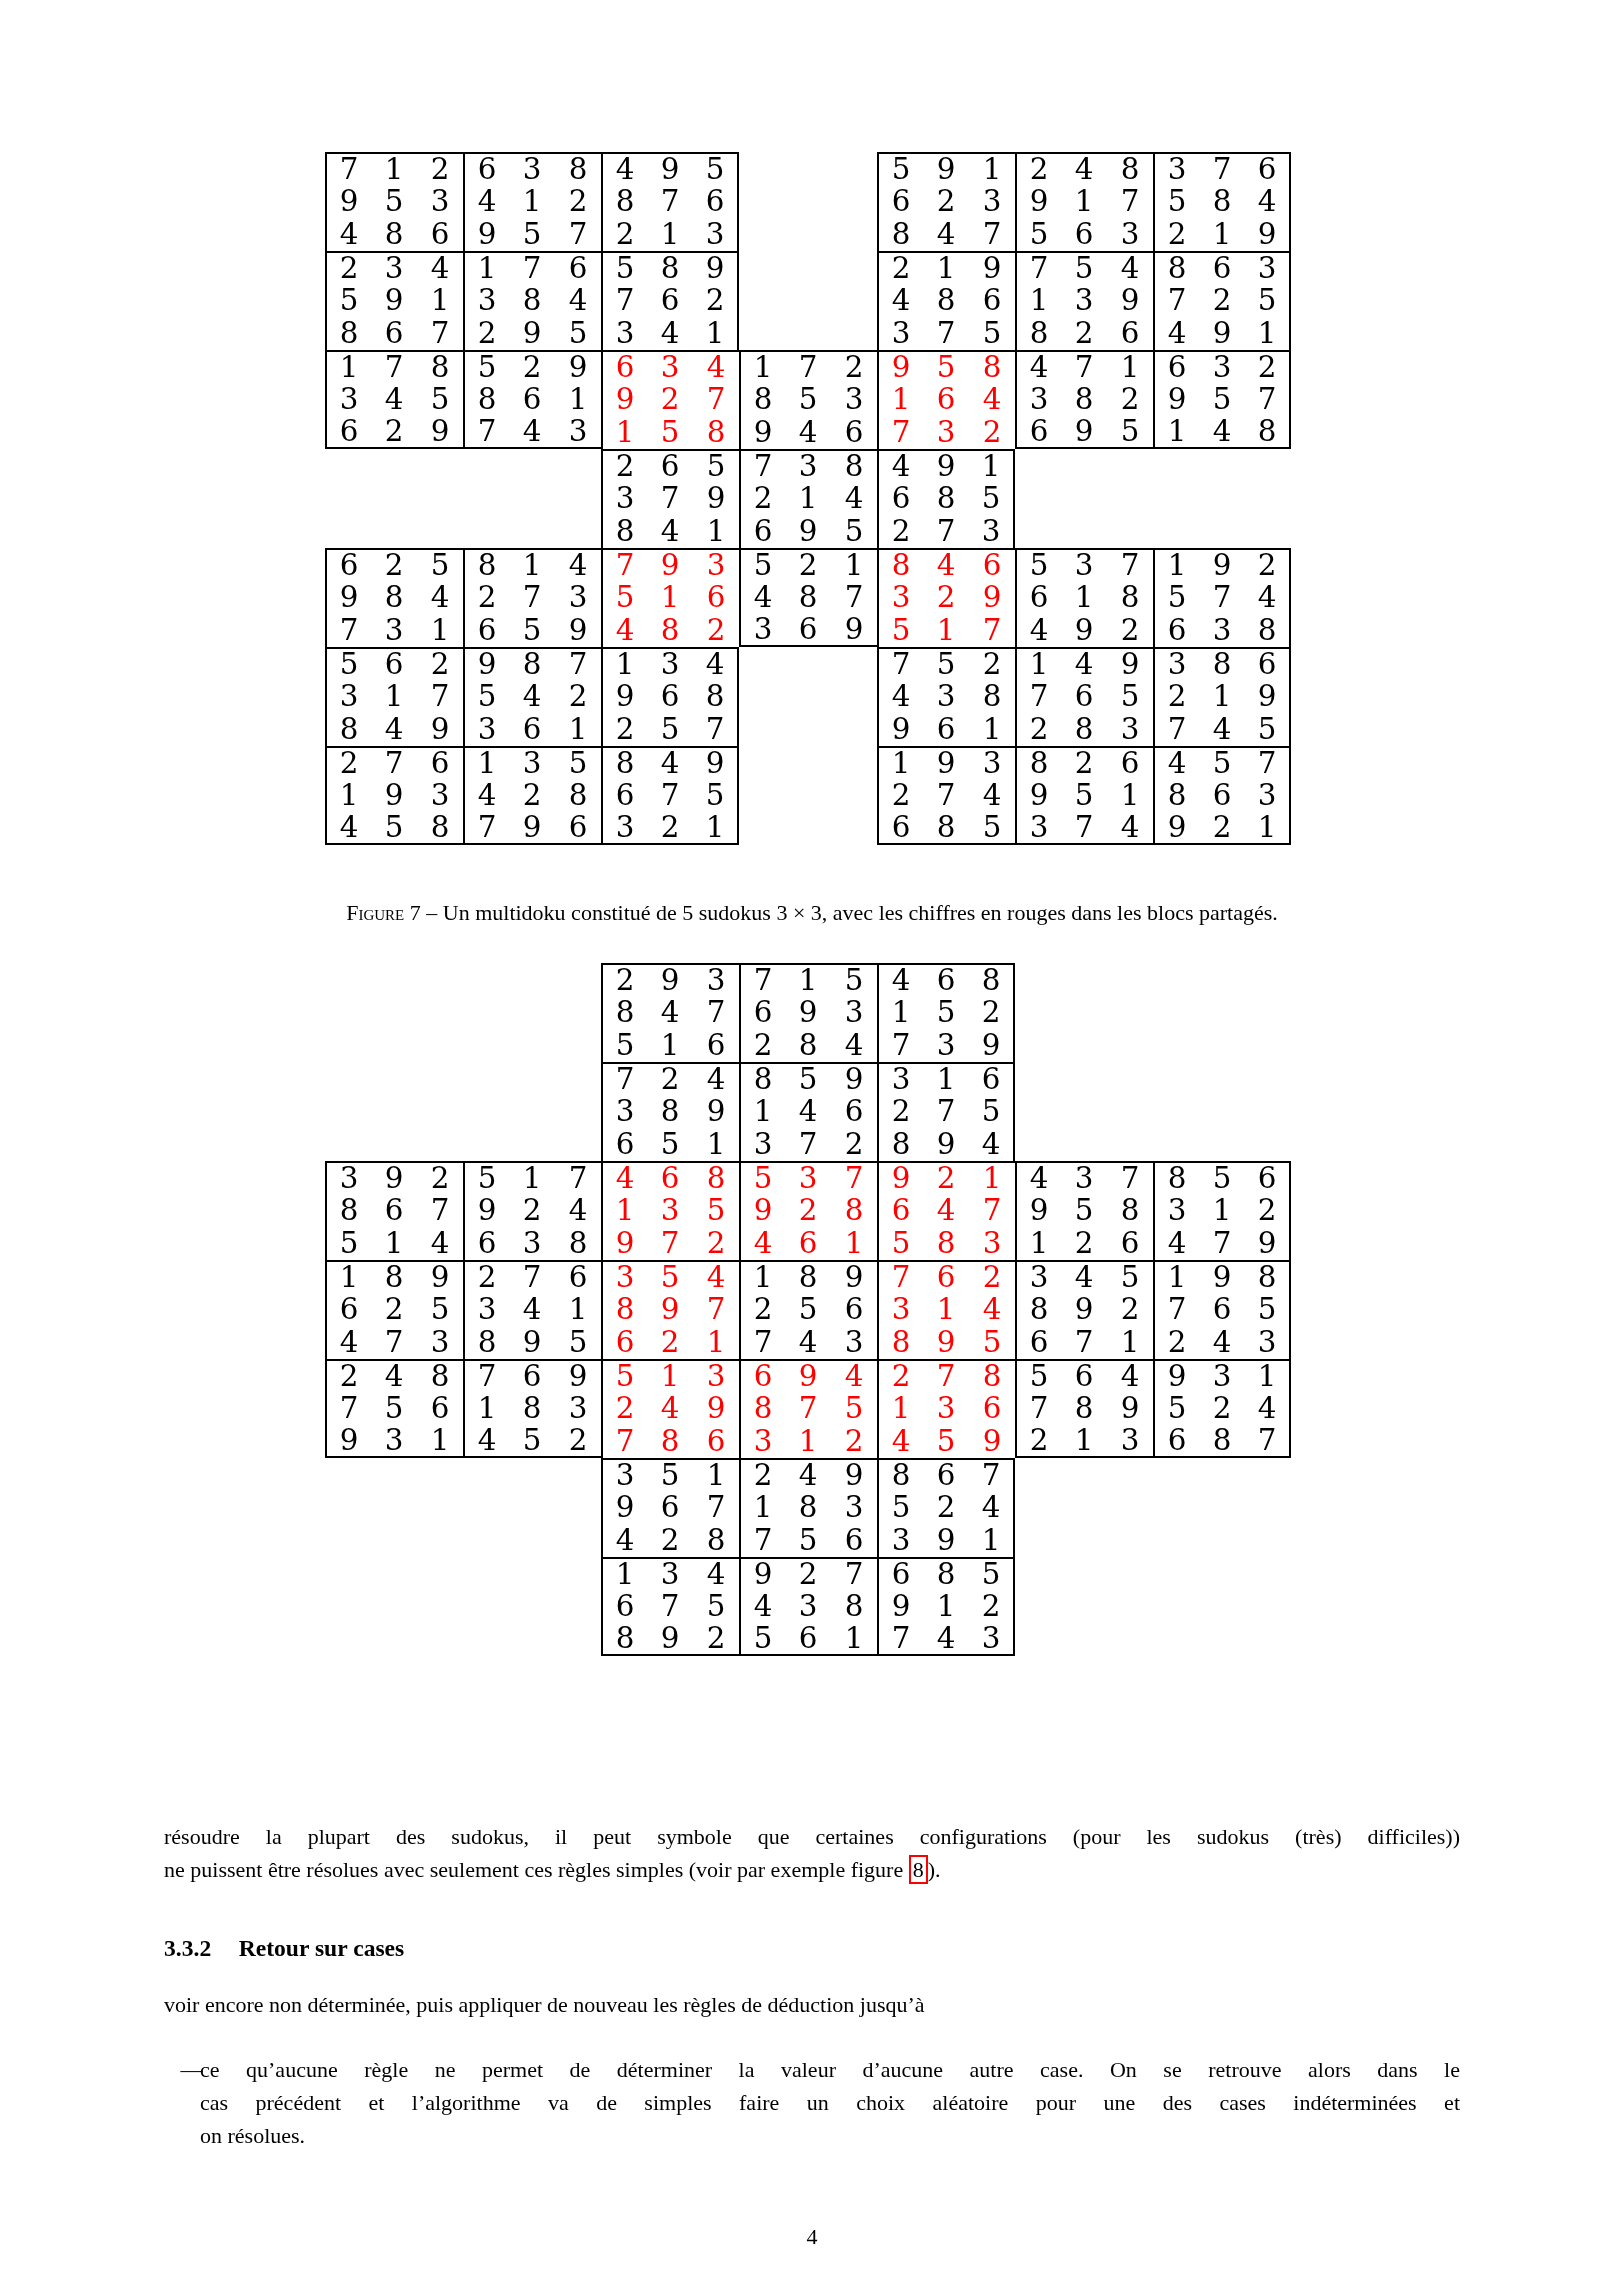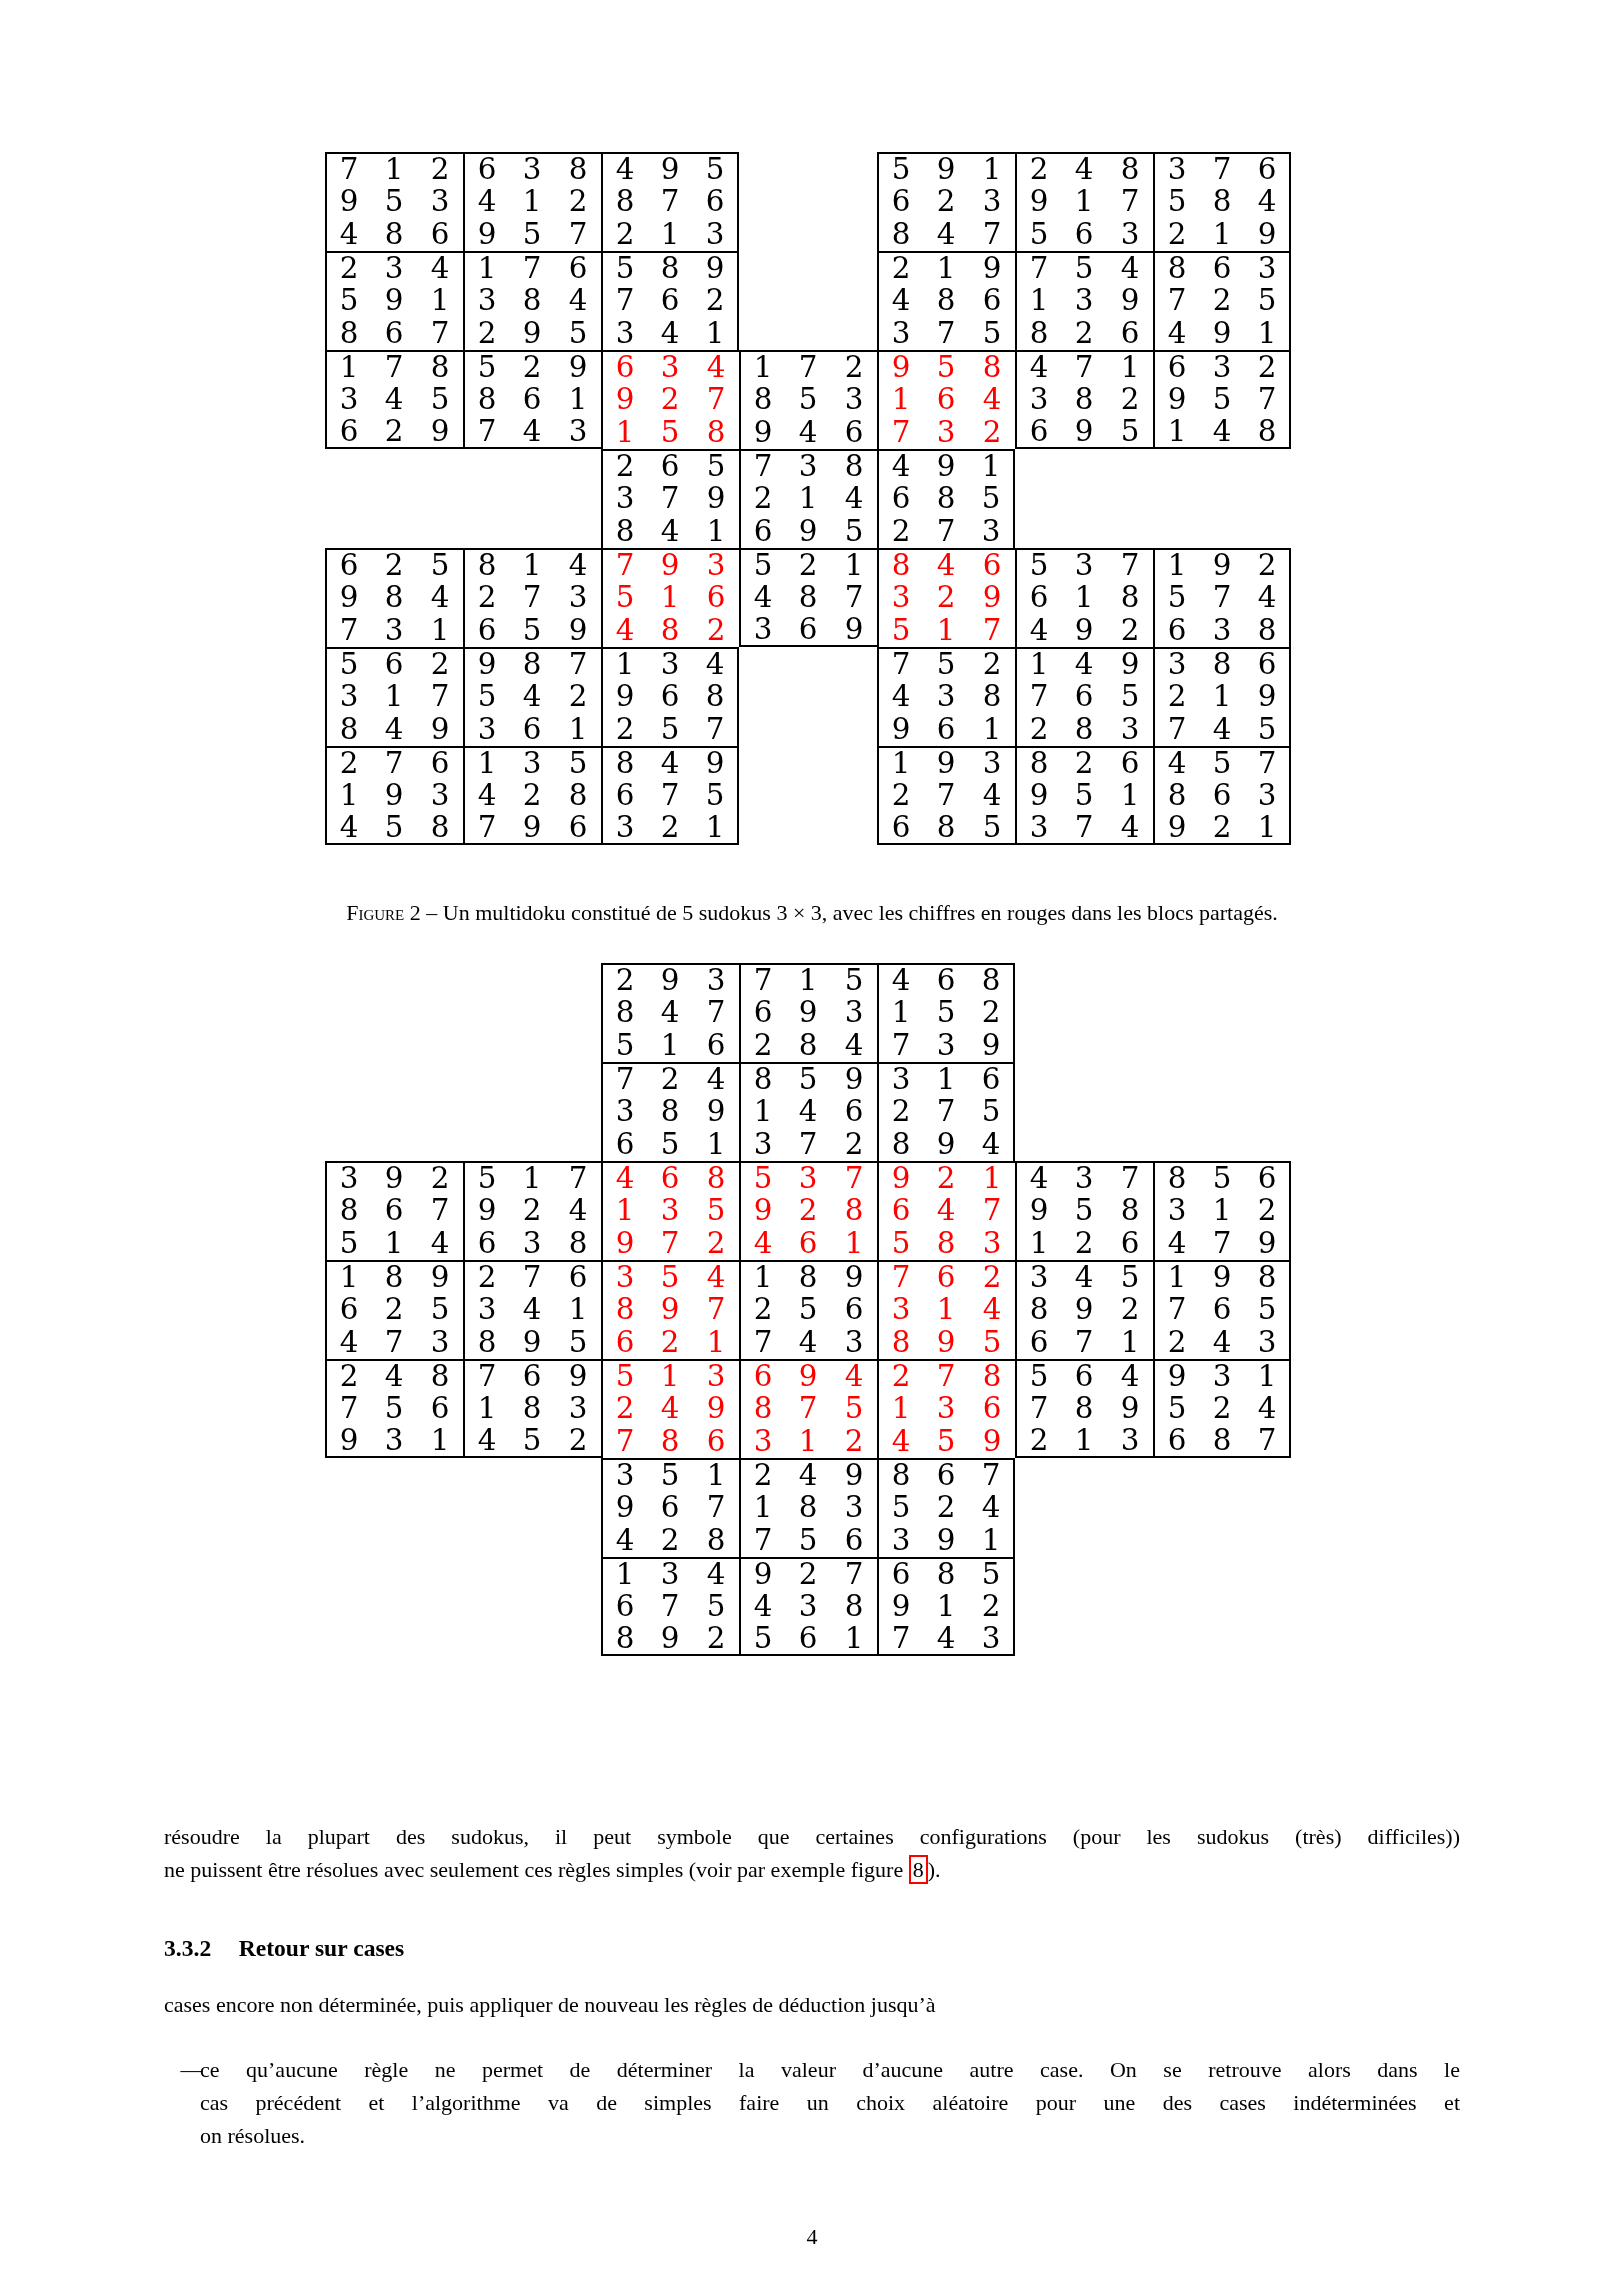--- a/index.html
+++ b/index.html
@@ -395,21 +395,21 @@
       <div class="cell" style="grid-area: 21 / 15; border-bottom-width: 2px;">5</div>
       <div class="cell" style="grid-area: 21 / 16; border-left-width: 2px; border-bottom-width: 2px;">3</div>
       <div class="cell" style="grid-area: 21 / 17; border-bottom-width: 2px;">7</div>
       <div class="cell" style="grid-area: 21 / 18; border-bottom-width: 2px;">4</div>
       <div class="cell" style="grid-area: 21 / 19; border-left-width: 2px; border-bottom-width: 2px;">9</div>
       <div class="cell" style="grid-area: 21 / 20; border-bottom-width: 2px;">2</div>
       <div class="cell" style="grid-area: 21 / 21; border-right-width: 2px; border-bottom-width: 2px;">1</div>
     </div>
 
   <div class="tblock center" style="top:896px">
-    <span class="sc">Figure 2</span><span> – Un multidoku constitué de 5 sudokus 3 × 3, avec les chiffres en rouges dans les blocs partagés.</span>
+    <span class="sc">Figure 7</span><span> – Un multidoku constitué de 5 sudokus 3 × 3, avec les chiffres en rouges dans les blocs partagés.</span>
   </div>
 
   <div id="fig7" class="multigrid" style="top:963px">
       <div class="cell" style="grid-area: 1 / 7; border-left-width: 2px; border-top-width: 2px;">2</div>
       <div class="cell" style="grid-area: 1 / 8; border-top-width: 2px;">9</div>
       <div class="cell" style="grid-area: 1 / 9; border-top-width: 2px;">3</div>
       <div class="cell" style="grid-area: 1 / 10; border-left-width: 2px; border-top-width: 2px;">7</div>
       <div class="cell" style="grid-area: 1 / 11; border-top-width: 2px;">1</div>
       <div class="cell" style="grid-area: 1 / 12; border-top-width: 2px;">5</div>
       <div class="cell" style="grid-area: 1 / 13; border-left-width: 2px; border-top-width: 2px;">4</div>
@@ -711,21 +711,21 @@
   <div class="tblock" style="top:1820px">
     <div class="jline">résoudre la plupart des sudokus, il peut symbole que certaines configurations (pour les sudokus (très) difficiles))</div>
     <div><span>ne puissent être résolues avec seulement ces règles simples (voir par exemple figure </span><span class="linkbox" id="figref" style="border-color: rgb(255, 0, 0);">8</span><span>).</span></div>
   </div>
 
   <div class="tblock heading" style="top:1932px">
     <span class="hnum">3.3.2</span><span>Retour sur cases</span>
   </div>
 
   <div class="tblock" style="top:1988px">
-    <div>cases encore non déterminée, puis appliquer de nouveau les règles de déduction jusqu’à</div>
+    <div>voir encore non déterminée, puis appliquer de nouveau les règles de déduction jusqu’à</div>
   </div>
 
   <div class="tblock hitem" style="top:2053px">
     <span class="dash">—</span>
     <div class="jline">ce qu’aucune règle ne permet de déterminer la valeur d’aucune autre case. On se retrouve alors dans le</div>
     <div class="jline">cas précédent et l’algorithme va de simples faire un choix aléatoire pour une des cases indéterminées et</div>
     <div>on résolues.</div>
   </div>
 
   <div class="pagenum" style="top:2224px">4</div>

